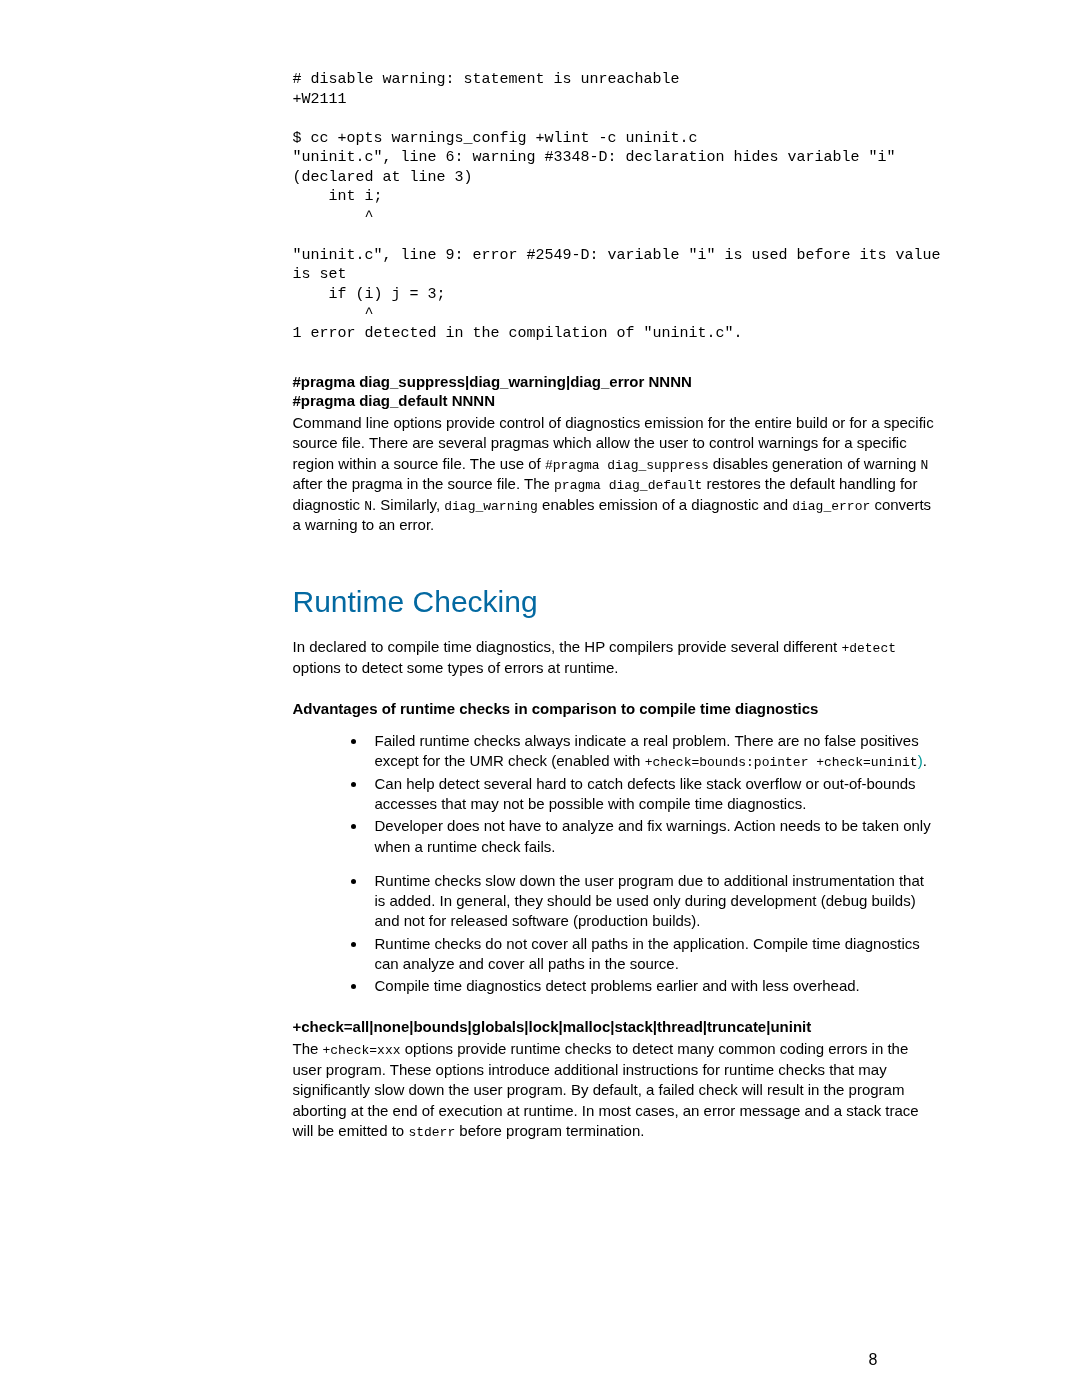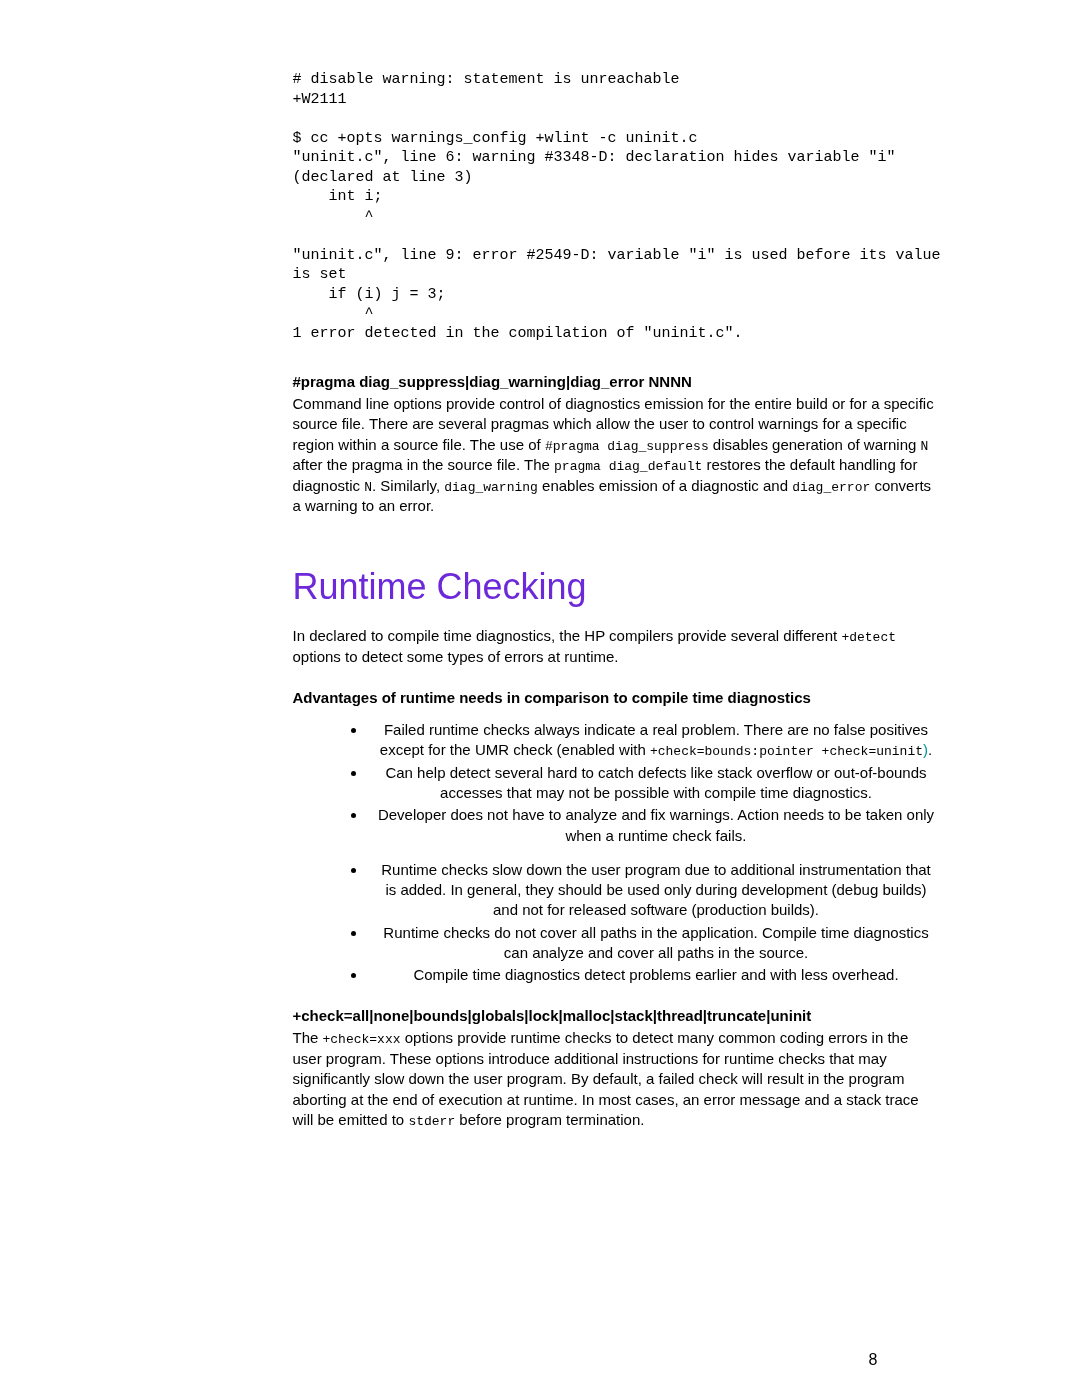--- a/index.html
+++ b/index.html
@@ -35,35 +35,34 @@
     font-size: 15px;
     line-height: 1.35;
     margin-top: 4px;
   }
   .inline-mono {
     font-family: "Courier New", Courier, monospace;
     font-size: 13px;
   }
   h1.section-title {
     font-weight: normal;
-    color: #6d28d9;
-    font-size: 36px;
+    color: #0369a1;
+    font-size: 30px;
     margin-top: 50px;
     margin-bottom: 18px;
   }
   ul.bullets {
     margin: 14px 0 0 0;
     padding-left: 74px;
     font-size: 15px;
     line-height: 1.35;
   }
   ul.bullets li {
     margin-bottom: 2px;
     padding-left: 8px;
-    text-align: center;
   }
   .subhead {
     font-weight: bold;
     font-size: 15px;
     margin-top: 22px;
     margin-bottom: 0;
     font-family: "Franklin Gothic Medium", Arial, sans-serif;
   }
   .page-number {
     position: absolute;
@@ -90,32 +89,33 @@
     int i;
         ^
 
 "uninit.c", line 9: error #2549-D: variable "i" is used before its value
 is set
     if (i) j = 3;
         ^
 1 error detected in the compilation of "uninit.c".</pre>
 
   <div class="heading-bold">#pragma diag_suppress|diag_warning|diag_error NNNN</div>
+  <div class="heading-bold" style="margin-top:2px;">#pragma diag_default NNNN</div>
 
   <div class="body-text">
     <span>Command line options provide control of diagnostics emission for the entire build or for a specific source file.  There are several pragmas which allow the user to control warnings for a specific region within a source file.  The use of </span><span class="inline-mono">#pragma diag_suppress</span><span> disables generation of warning </span><span class="inline-mono">N</span><span> after the pragma in the source file. The </span><span class="inline-mono">pragma diag_default</span><span> restores the default handling for diagnostic </span><span class="inline-mono">N</span><span>. Similarly, </span><span class="inline-mono">diag_warning</span><span> enables emission of a diagnostic and </span><span class="inline-mono">diag_error</span><span> converts a warning to an error.</span>
   </div>
 
   <h1 class="section-title">Runtime Checking</h1>
 
   <div class="body-text">
     <span>In declared to compile time diagnostics, the HP compilers provide several different </span><span class="inline-mono">+detect</span><span> options to detect some types of errors at runtime.</span>
   </div>
 
-  <div class="subhead">Advantages of runtime needs in comparison to compile time diagnostics</div>
+  <div class="subhead">Advantages of runtime checks in comparison to compile time diagnostics</div>
 
   <ul class="bullets">
     <li>
       <span>Failed runtime checks always indicate a real problem. There are no false positives except for the UMR check (enabled with </span><span class="inline-mono">+check=bounds:pointer +check=uninit</span><span class="teal-paren">)</span><span>.</span>
     </li>
     <li>Can help detect several hard to catch defects like stack overflow or out-of-bounds accesses that may not be possible with compile time diagnostics.</li>
     <li>Developer does not have to analyze and fix warnings. Action needs to be taken only when a runtime check fails.</li>
   </ul>
 
 

